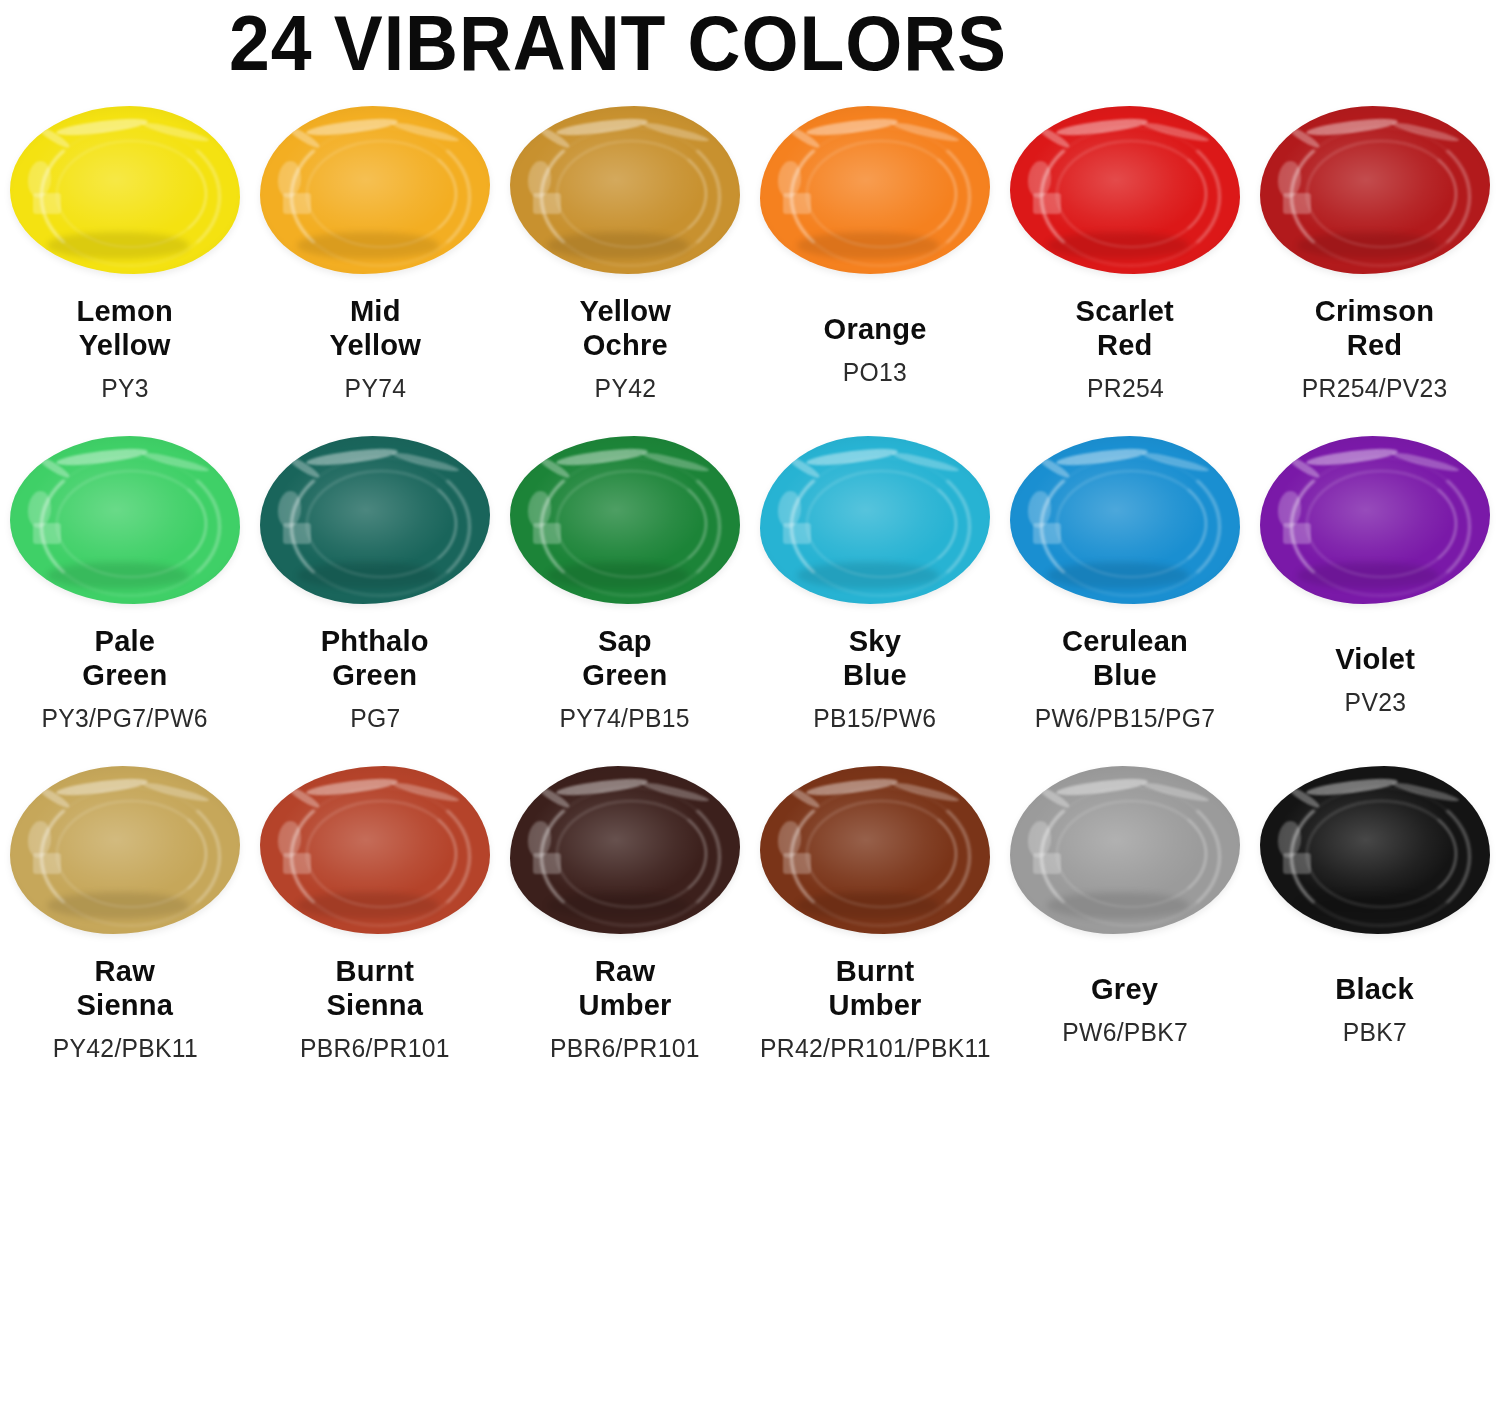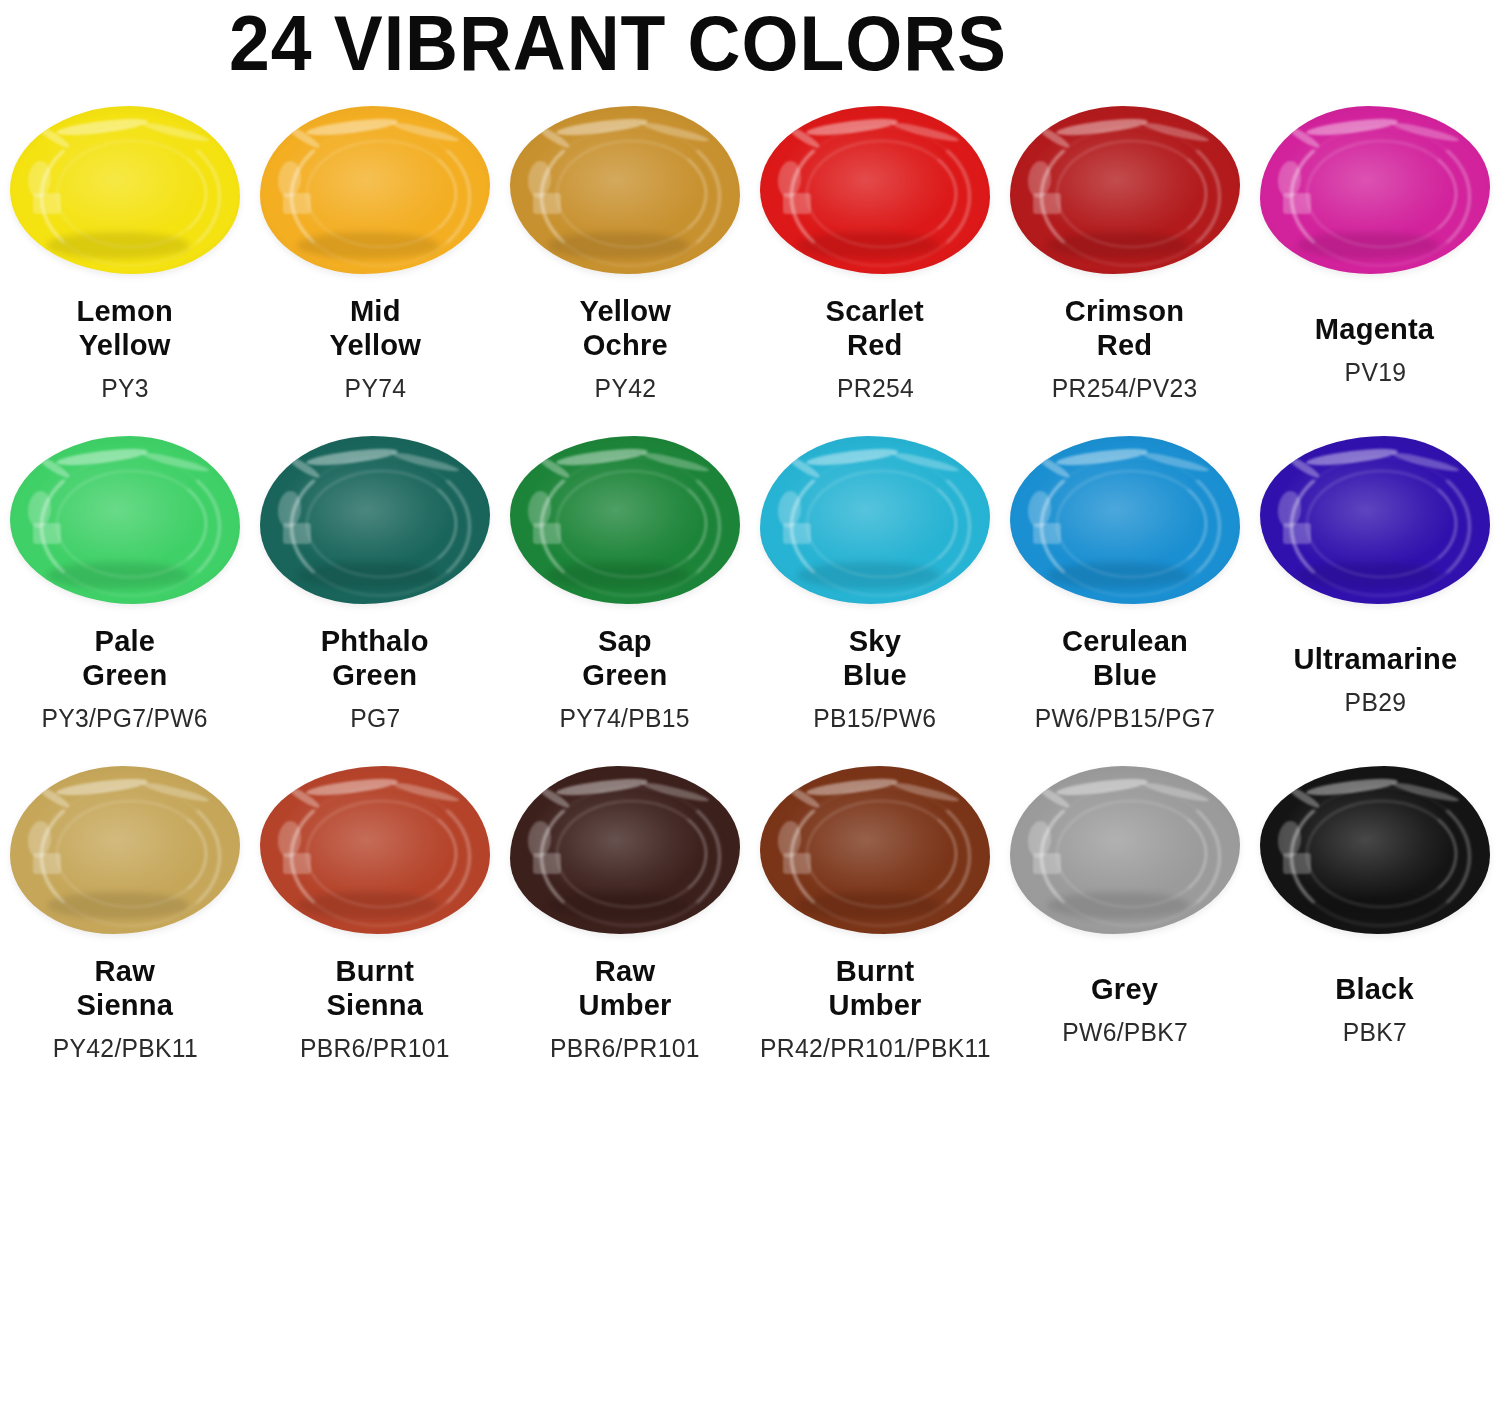--- a/index.html
+++ b/index.html
@@ -265,20 +265,38 @@
               <u></u>
               <u class="a2"></u>
               <b></b>
               <em></em>
             </div>
           </div>
         </div>
         <div class="name"><span>Yellow</span><br><span>Ochre</span></div>
         <div class="code">PY42</div>
       </div>
+      <div class="cell one-line">
+        <div class="blob-wrap">
+          <div class="blob" style="background: rgb(245, 129, 31); border-radius: 47% 53% 52% 48% / 55% 48% 52% 45%;">
+            <div class="gloss">
+              <i class="s1"></i>
+              <i class="s2"></i>
+              <i class="s3"></i>
+              <i class="s4"></i>
+              <u></u>
+              <u class="a2"></u>
+              <b></b>
+              <em></em>
+            </div>
+          </div>
+        </div>
+        <div class="name">Orange</div>
+        <div class="code">PO13</div>
+      </div>
       <div class="cell">
         <div class="blob-wrap">
           <div class="blob" style="background: rgb(220, 24, 24); border-radius: 52% 48% 46% 54% / 50% 54% 46% 50%;">
             <div class="gloss">
               <i class="s1"></i>
               <i class="s2"></i>
               <i class="s3"></i>
               <i class="s4"></i>
               <u></u>
               <u class="a2"></u>
@@ -301,38 +319,20 @@
               <u></u>
               <u class="a2"></u>
               <b></b>
               <em></em>
             </div>
           </div>
         </div>
         <div class="name"><span>Crimson</span><br><span>Red</span></div>
         <div class="code">PR254/PV23</div>
       </div>
-      <div class="cell one-line">
-        <div class="blob-wrap">
-          <div class="blob" style="background: rgb(210, 34, 156); border-radius: 47% 53% 52% 48% / 55% 48% 52% 45%;">
-            <div class="gloss">
-              <i class="s1"></i>
-              <i class="s2"></i>
-              <i class="s3"></i>
-              <i class="s4"></i>
-              <u></u>
-              <u class="a2"></u>
-              <b></b>
-              <em></em>
-            </div>
-          </div>
-        </div>
-        <div class="name">Magenta</div>
-        <div class="code">PV19</div>
-      </div>
       <div class="cell">
         <div class="blob-wrap">
           <div class="blob" style="background: rgb(63, 208, 103); border-radius: 52% 48% 46% 54% / 50% 54% 46% 50%;">
             <div class="gloss">
               <i class="s1"></i>
               <i class="s2"></i>
               <i class="s3"></i>
               <i class="s4"></i>
               <u></u>
               <u class="a2"></u>
@@ -411,35 +411,35 @@
               <b></b>
               <em></em>
             </div>
           </div>
         </div>
         <div class="name"><span>Cerulean</span><br><span>Blue</span></div>
         <div class="code">PW6/PB15/PG7</div>
       </div>
       <div class="cell one-line">
         <div class="blob-wrap">
-          <div class="blob" style="background: rgb(49, 17, 173); border-radius: 54% 46% 49% 51% / 47% 53%;">
-            <div class="gloss">
-              <i class="s1"></i>
-              <i class="s2"></i>
-              <i class="s3"></i>
-              <i class="s4"></i>
-              <u></u>
-              <u class="a2"></u>
-              <b></b>
-              <em></em>
-            </div>
-          </div>
-        </div>
-        <div class="name">Ultramarine</div>
-        <div class="code">PB29</div>
+          <div class="blob" style="background: rgb(122, 25, 168); border-radius: 49% 51% 55% 45% / 53% 47%;">
+            <div class="gloss">
+              <i class="s1"></i>
+              <i class="s2"></i>
+              <i class="s3"></i>
+              <i class="s4"></i>
+              <u></u>
+              <u class="a2"></u>
+              <b></b>
+              <em></em>
+            </div>
+          </div>
+        </div>
+        <div class="name">Violet</div>
+        <div class="code">PV23</div>
       </div>
       <div class="cell">
         <div class="blob-wrap">
           <div class="blob" style="background: rgb(198, 167, 90); border-radius: 49% 51% 55% 45% / 53% 47%;">
             <div class="gloss">
               <i class="s1"></i>
               <i class="s2"></i>
               <i class="s3"></i>
               <i class="s4"></i>
               <u></u>

